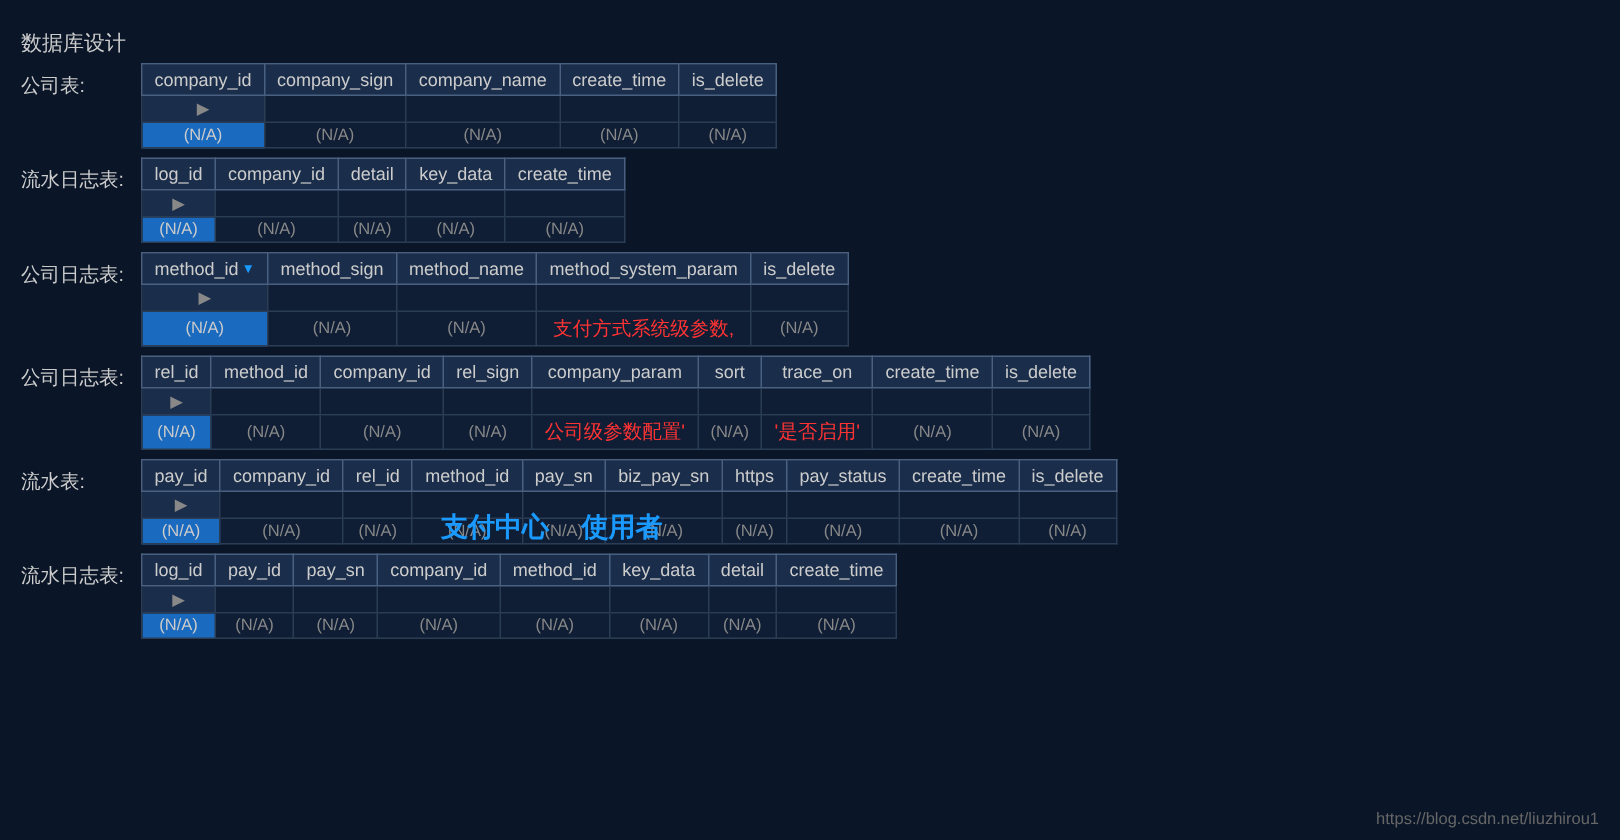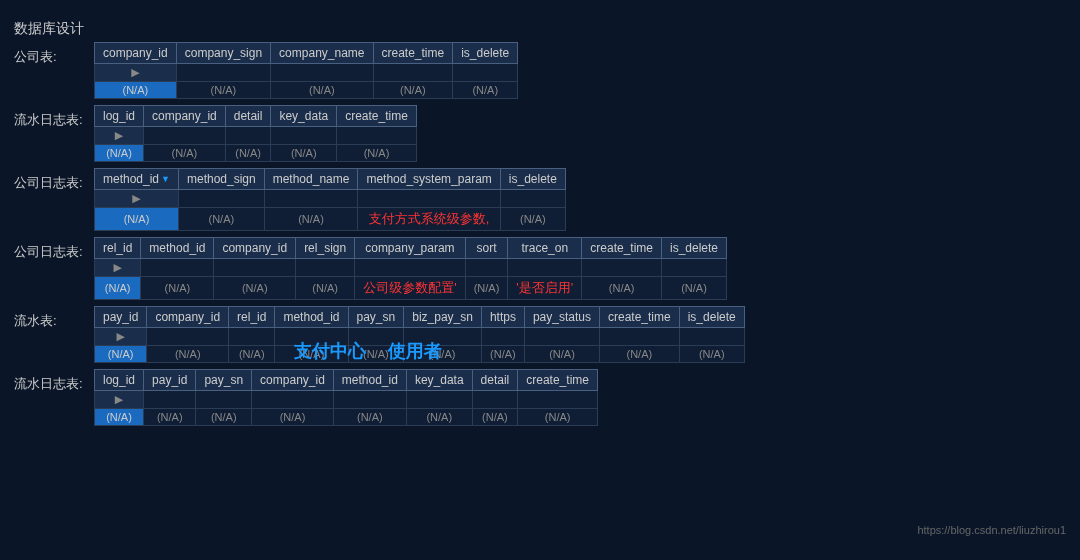--- a/index.html
+++ b/index.html
@@ -89,21 +89,21 @@
       font-size: 18px;
       font-weight: bold;
     }
     .shiyongzhe {
       color: #1a9aff;
       font-size: 18px;
       font-weight: bold;
     }
     .bottom-url {
       position: absolute;
-      bottom: 24px;
+      bottom: 8px;
       right: 14px;
       color: #666666;
       font-size: 11px;
     }
     .th-with-arrow {
       display: flex;
       align-items: center;
       gap: 2px;
       justify-content: center;
     }

